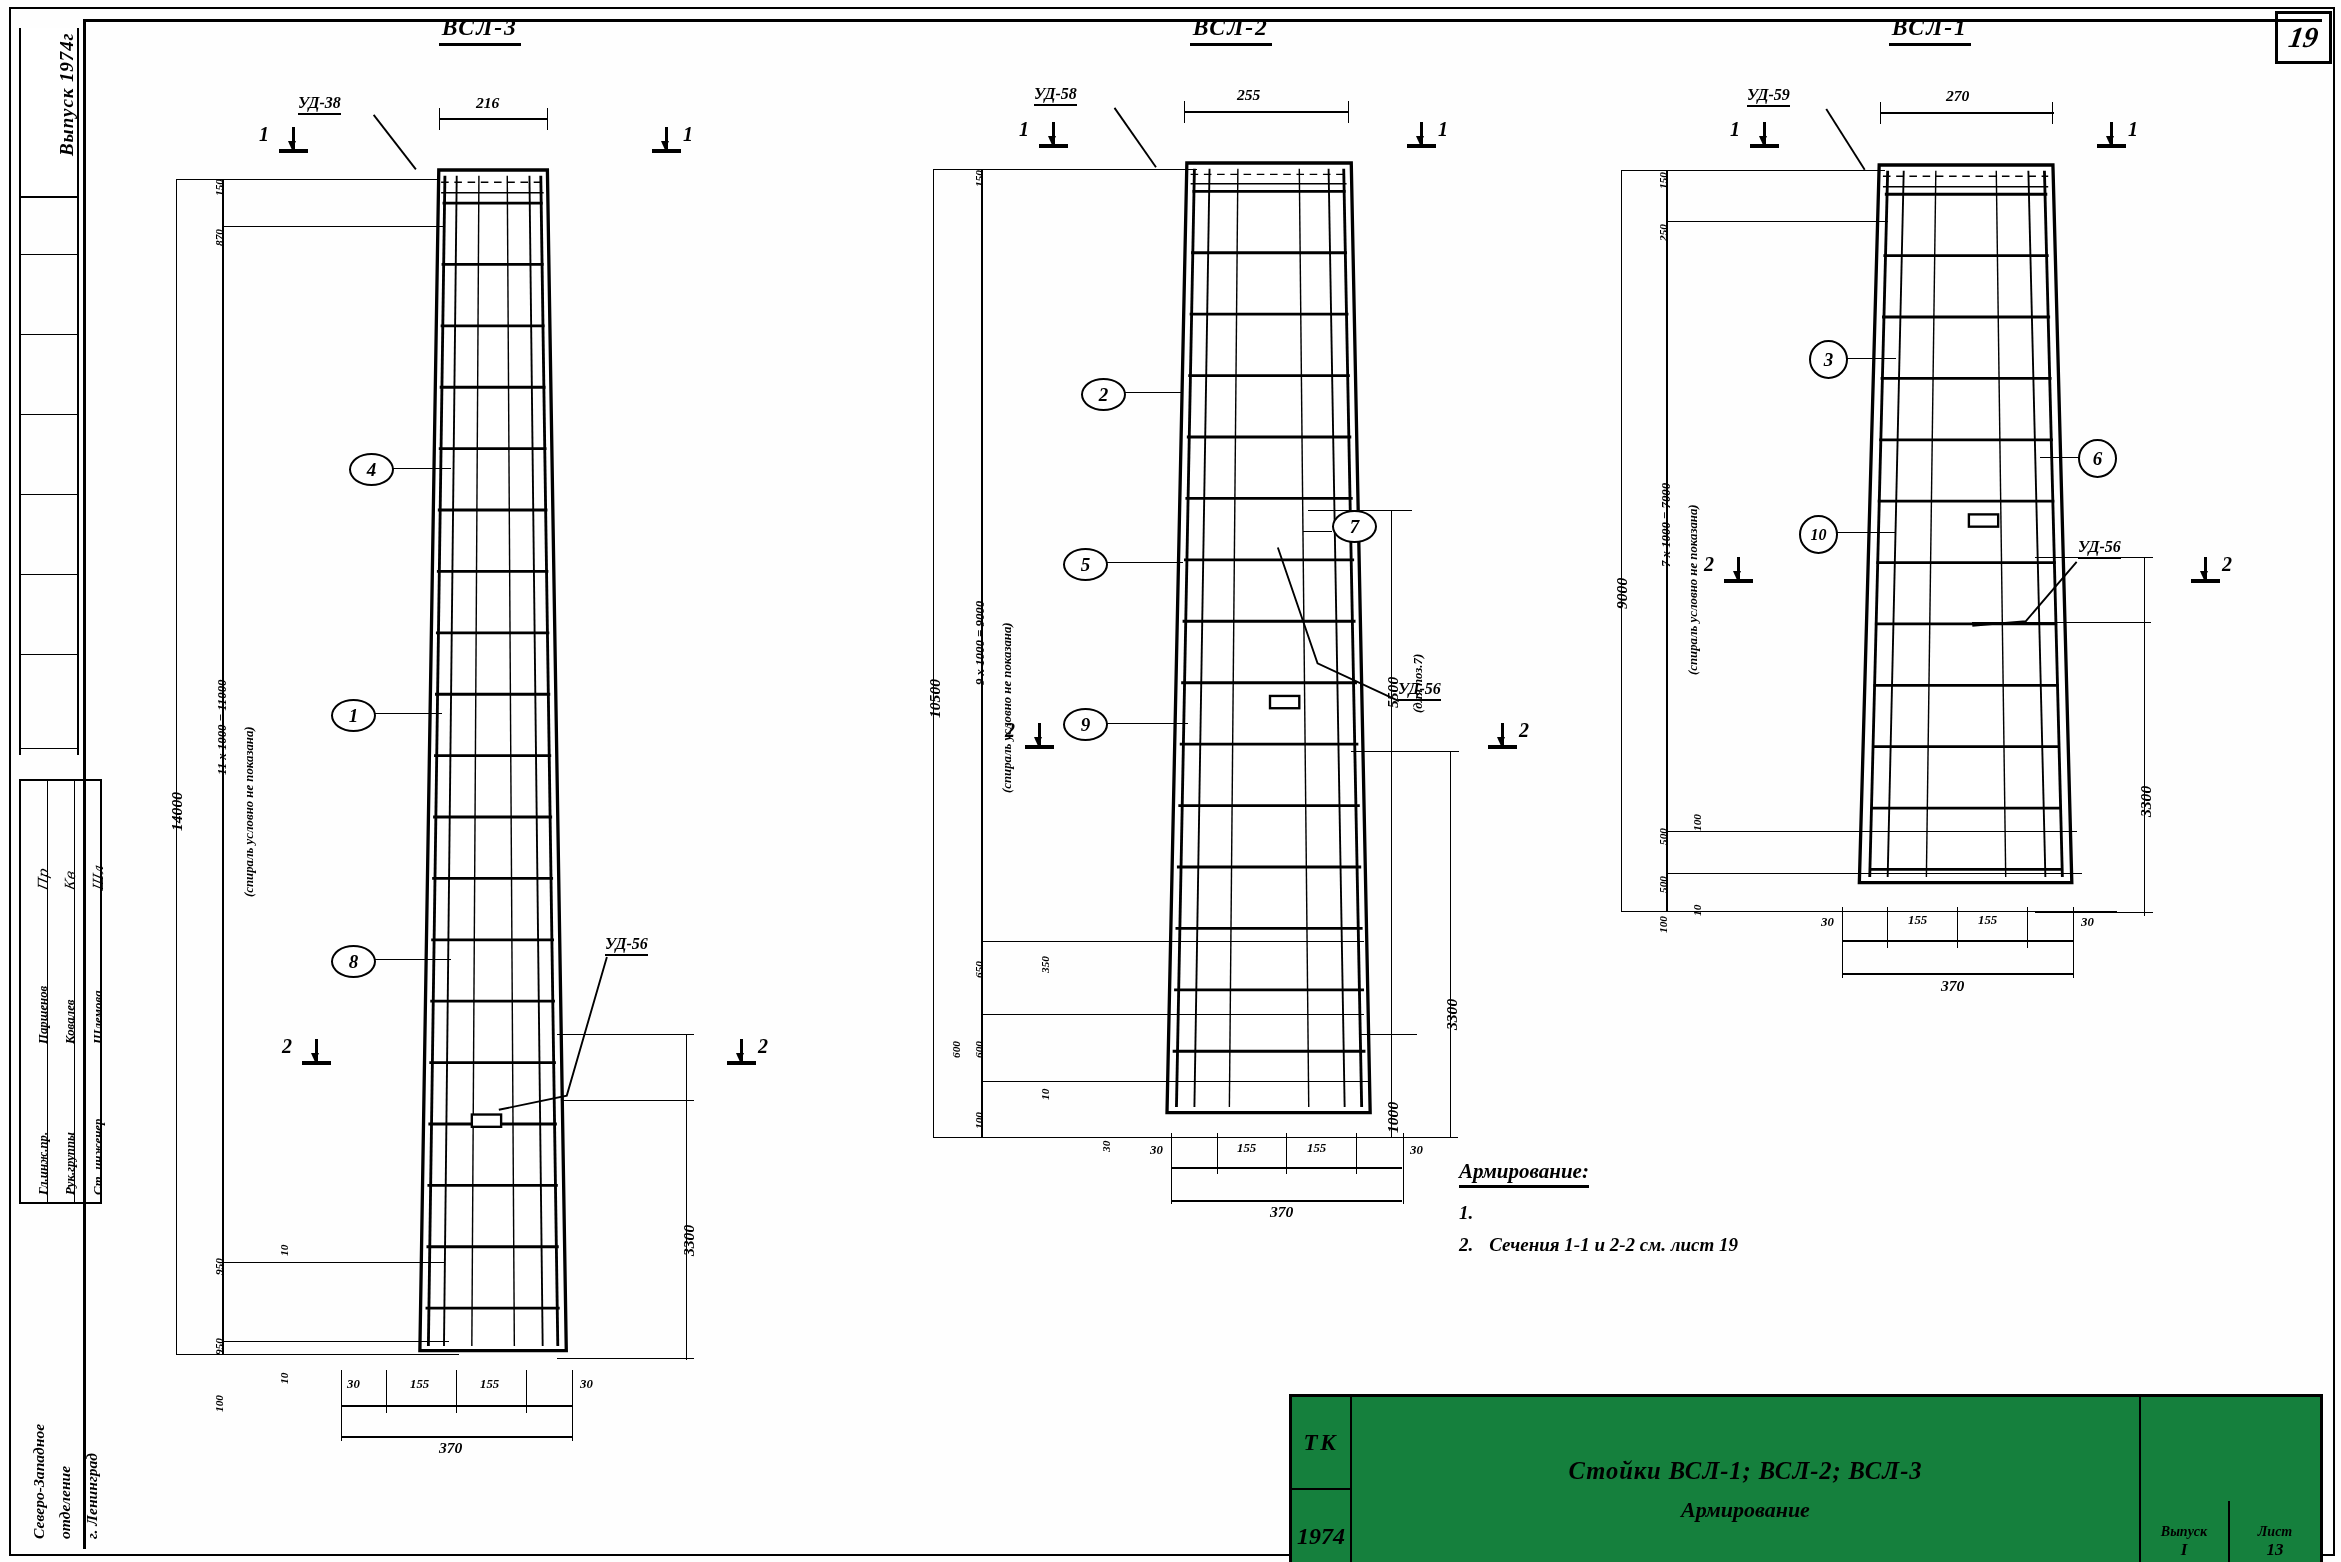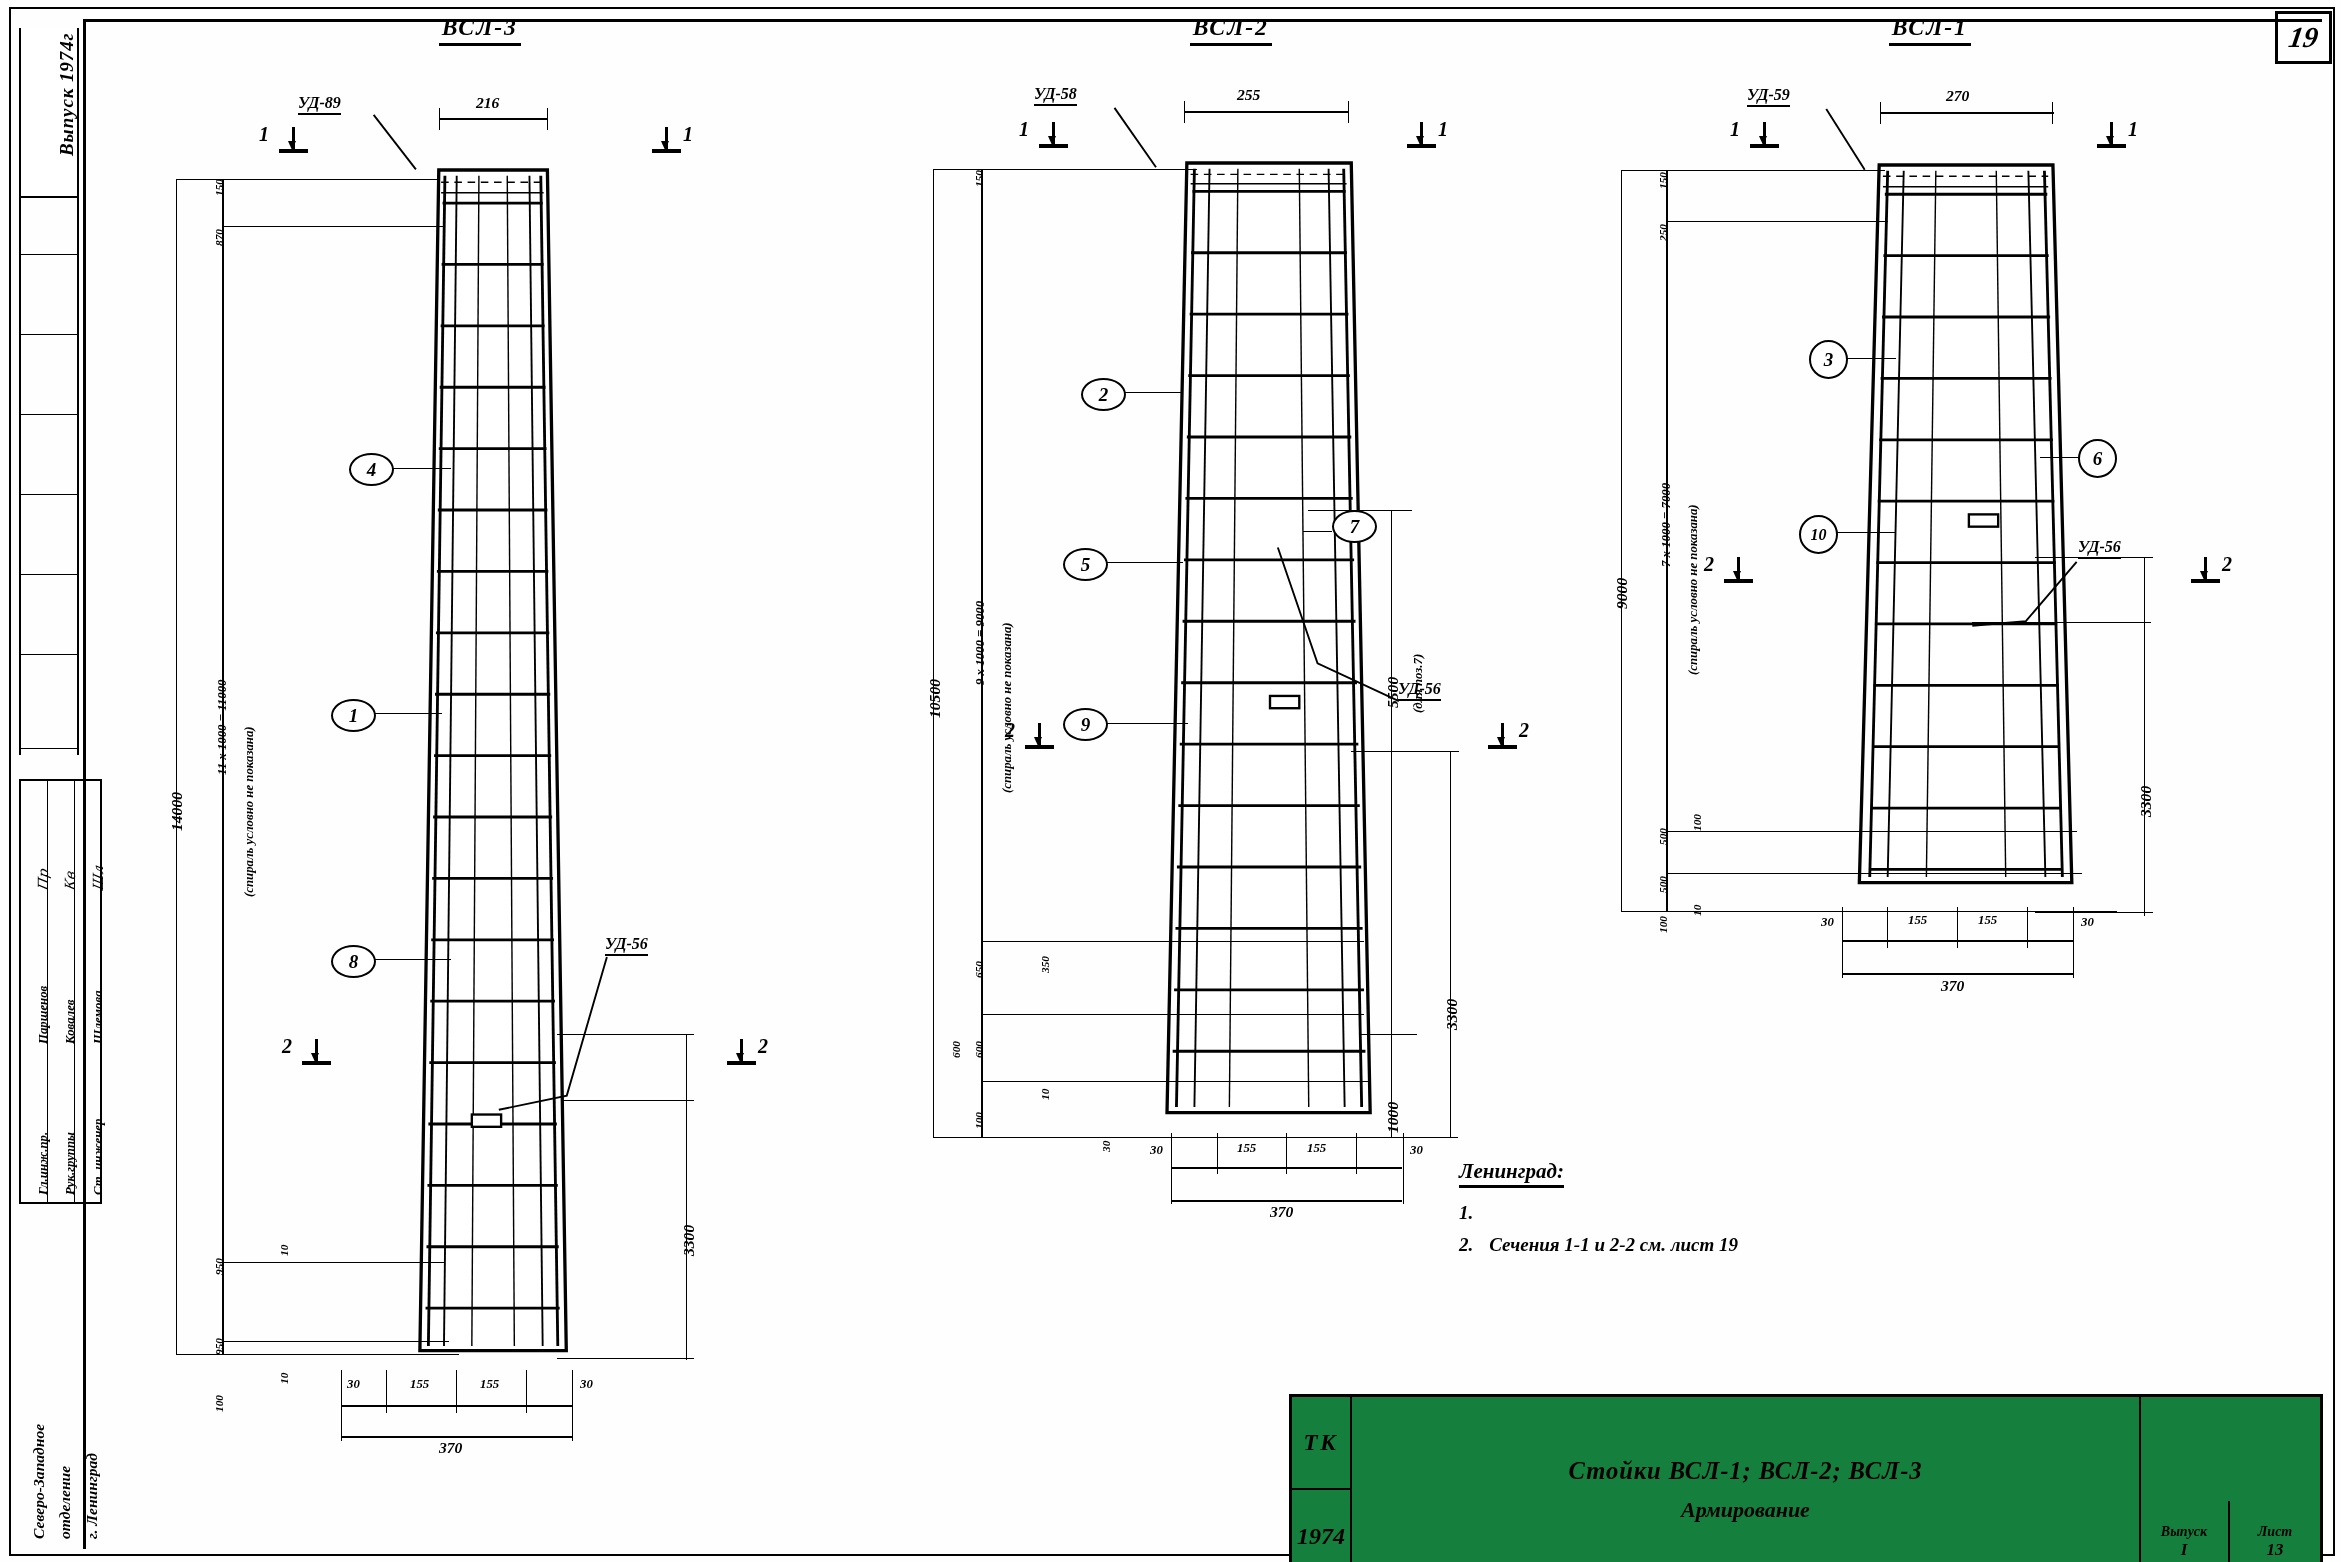--- a/index.html
+++ b/index.html
@@ -161,21 +161,21 @@
   <div class="orgblock">
     <div class="orgline" style="left:21px;top:264px">Северо-Западное</div>
     <div class="orgline" style="left:47px;top:264px">отделение</div>
     <div class="orgline" style="left:74px;top:264px">г. Ленинград</div>
   </div>
 
   <div class="pile" style="left:0;top:0">
 
     <div class="t colhdr" style="left:439px;top:14px">ВСЛ-3</div>
 
-    <div class="udlbl" style="left:298px;top:94px">УД-89</div>
+    <div class="udlbl" style="left:298px;top:94px">УД-38</div>
     <svg style="position:absolute;left:298px;top:113px;width:156px;height:61px" viewBox="0 0 330 130" width="156" height="61">
       <path d="M160 4 L250 120" stroke="#000" stroke-width="4" fill="none"></path>
     </svg>
 
     <div class="t dim" style="left:476px;top:94px">216</div>
     <div class="ln h3" style="left:439px;top:118px;width:109px"></div>
     <div class="ln v2" style="left:439px;top:108px;height:22px"></div>
     <div class="ln v2" style="left:547px;top:108px;height:22px"></div>
 
     <div class="secmark" style="left:279px;top:127px">
@@ -559,21 +559,21 @@
     </div>
     <div class="secmark right" style="left:2191px;top:557px">
       <div class="num">2</div>
       <div class="stem"></div>
         <div class="arw"></div>
         <div class="bar"></div>
     </div>
   </div>
 
   <div class="notes">
-    <h4>Ленинград:</h4>
+    <h4>Армирование:</h4>
     <div class="row">
       <div class="n">1.</div>
     </div>
     <div class="row" style="margin-top:4.7px">
       <div class="n">2.</div>
       <div>Сечения  1-1  и  2-2  см. лист 19</div>
     </div>
   </div>
 
   <div class="titleblock">

